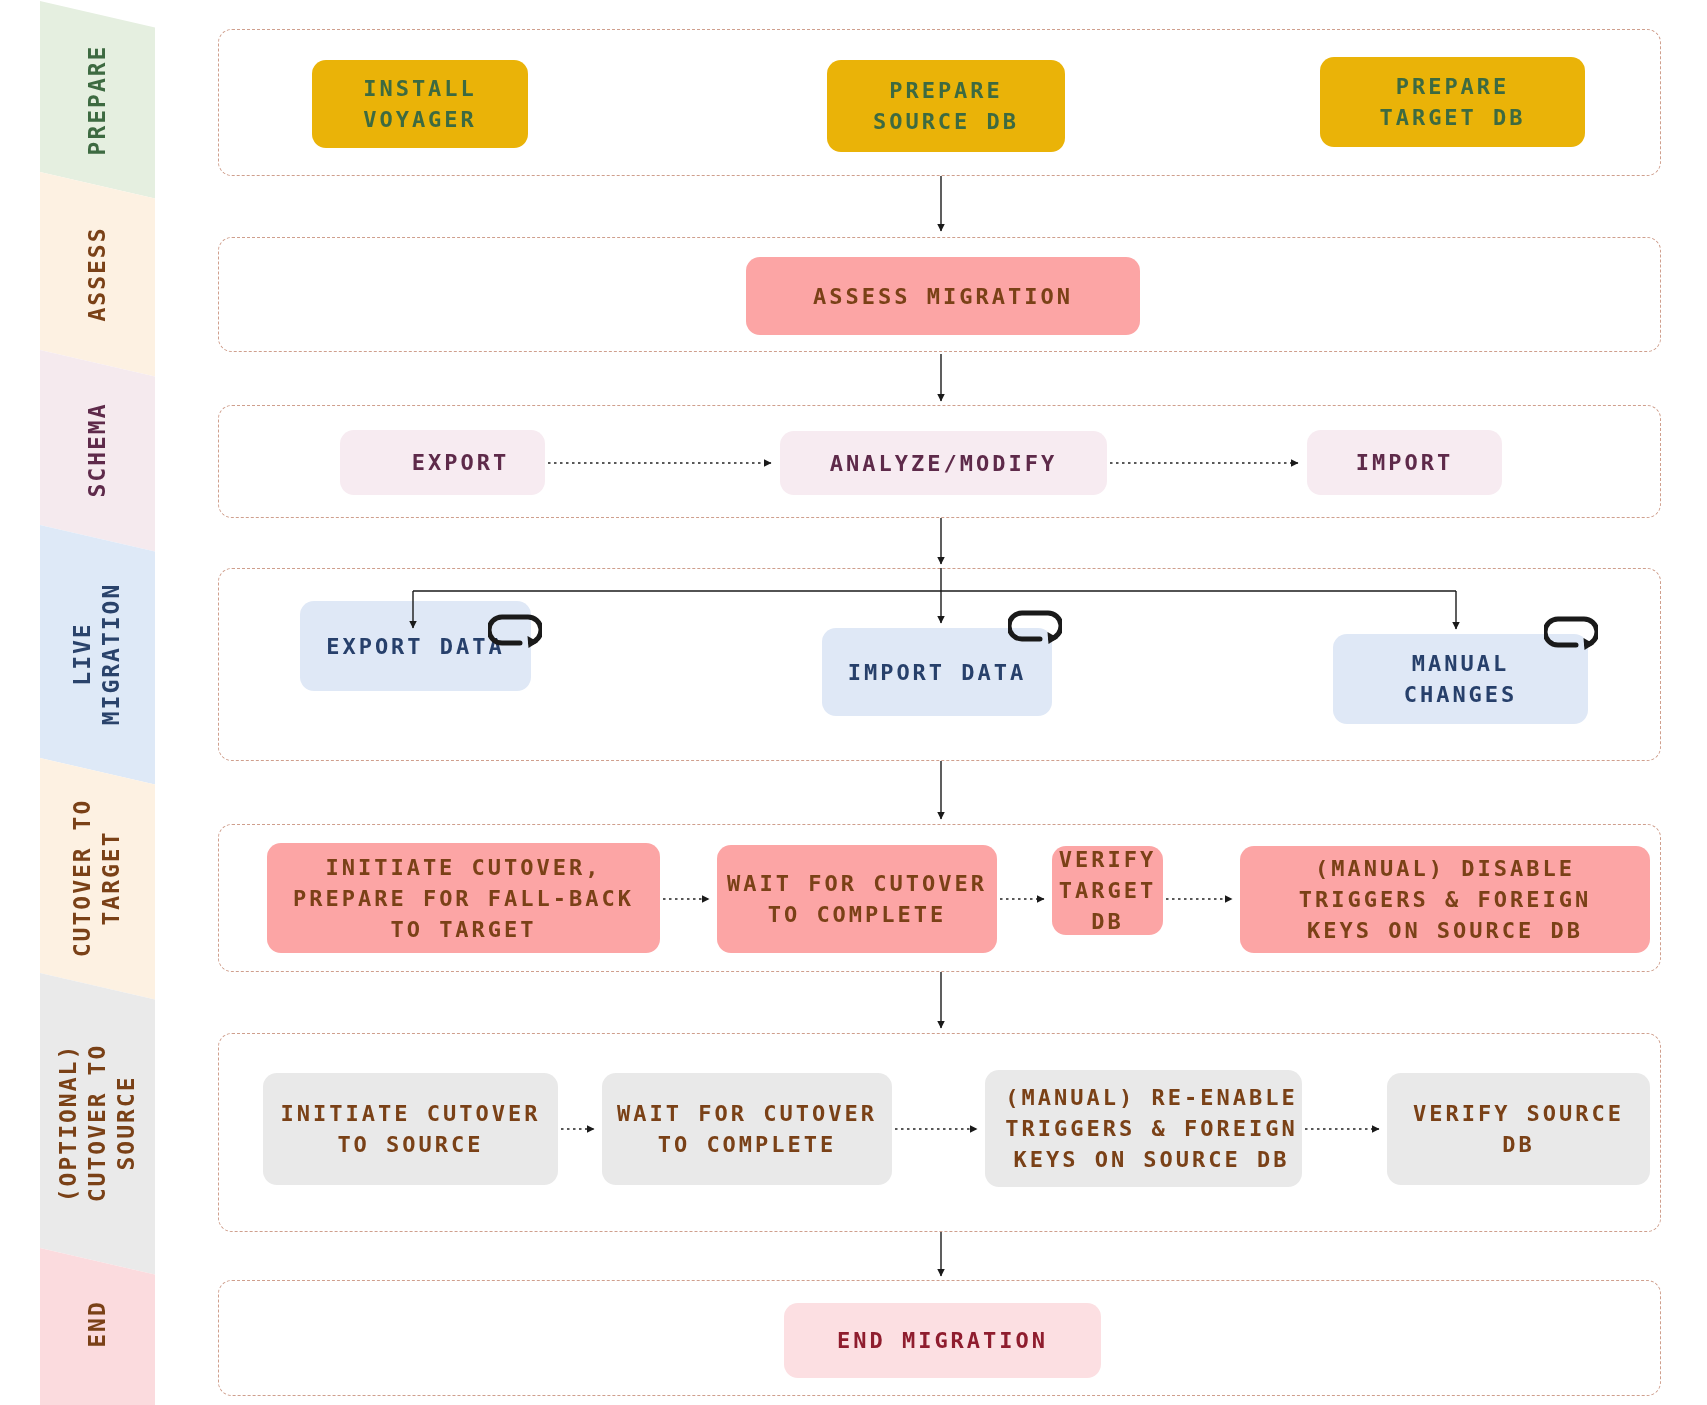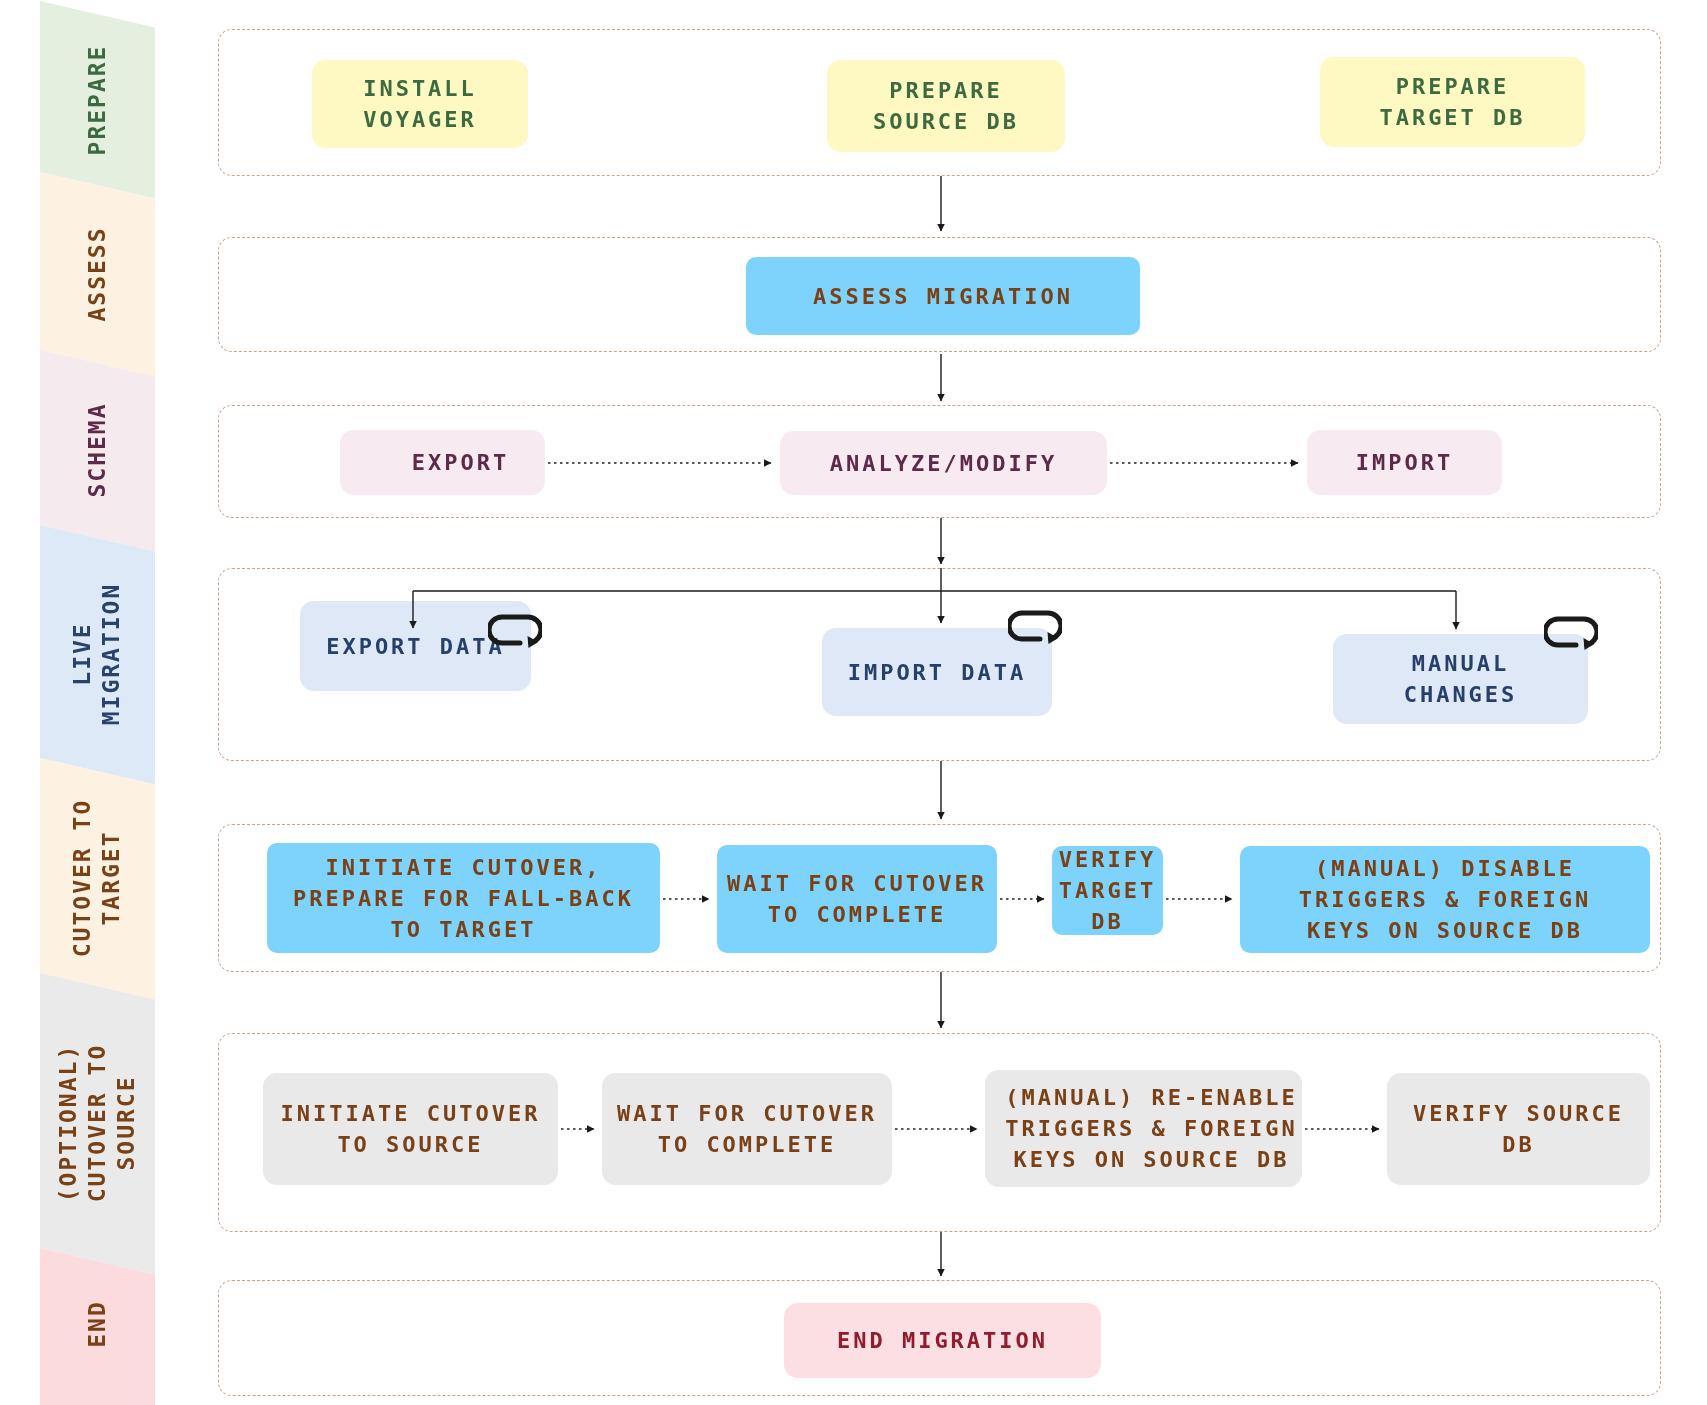--- a/index.html
+++ b/index.html
@@ -24,22 +24,22 @@
     border:1.3px dashed #cf9f8d;border-radius:14px;
     box-sizing:border-box;background:transparent;
   }
   
   .node{
     position:absolute;border-radius:14px;
     display:flex;align-items:center;justify-content:center;
     font-weight:bold;font-size:22px;line-height:31px;letter-spacing:3px;
     white-space:pre-line;text-align:center;box-sizing:border-box;
   }
-  .c-green {background:#fef9c3;color:#3d6a41;}
-  .c-cream {background:#7dd3fc;color:#7a4117;border-radius:10px;}
+  .c-green {background:#eab308;color:#3d6a41;}
+  .c-cream {background:#fca5a5;color:#7a4117;}
   .c-pink  {background:#f7ebf1;color:#5e2a4a;}
   .c-blue  {background:#dfe8f6;color:#27406b;}
   .c-gray  {background:#e9e9e9;color:#7a4117;}
   .c-red   {background:#fcdfe2;color:#8f1d2e;}
   .arrows{position:absolute;left:0;top:0;pointer-events:none;}
   .loop-icon{position:absolute;width:54px;height:40px;}
 </style>
 </head>
 <body>
 

